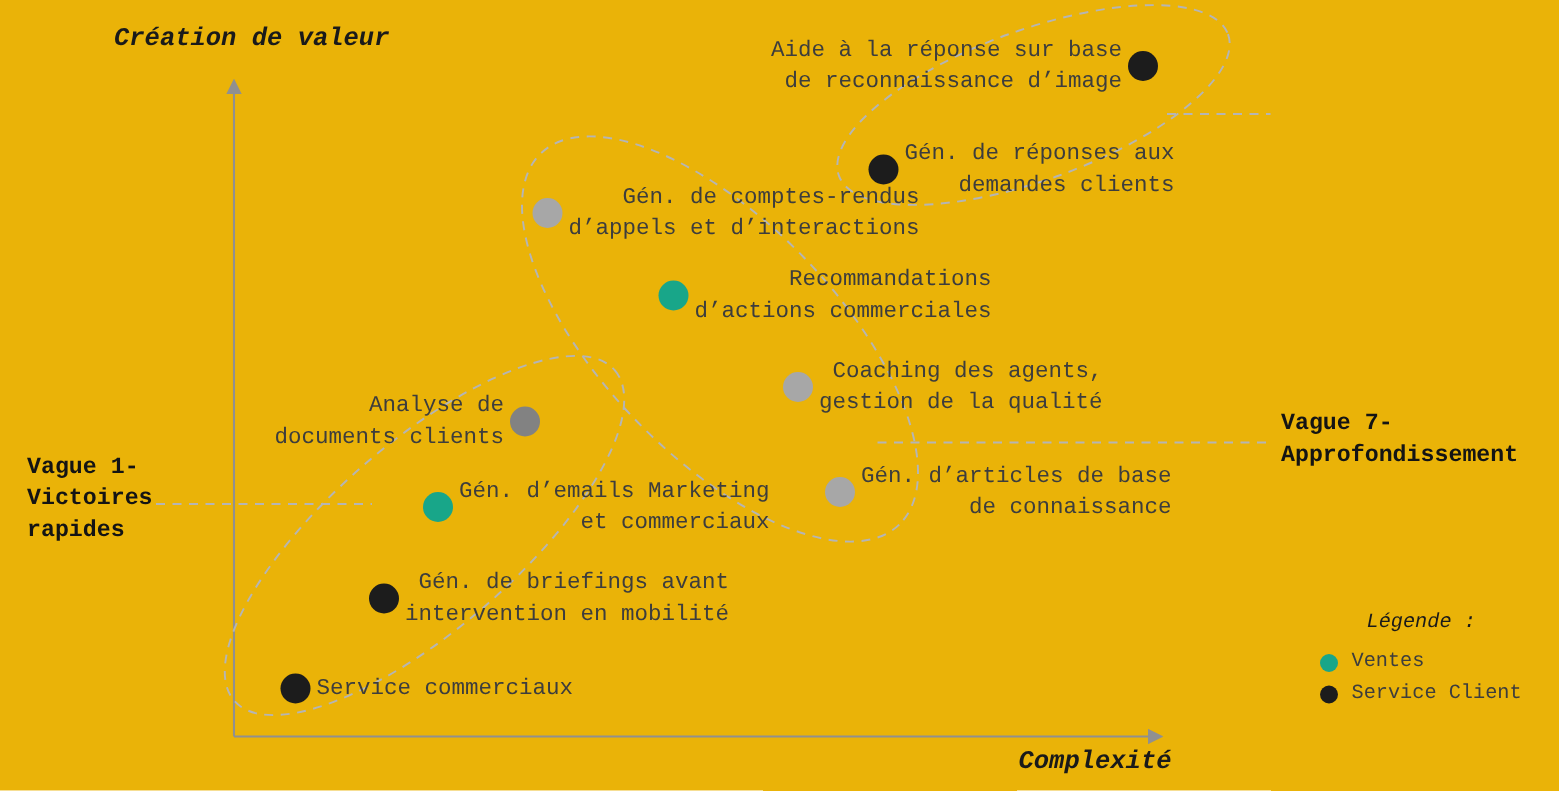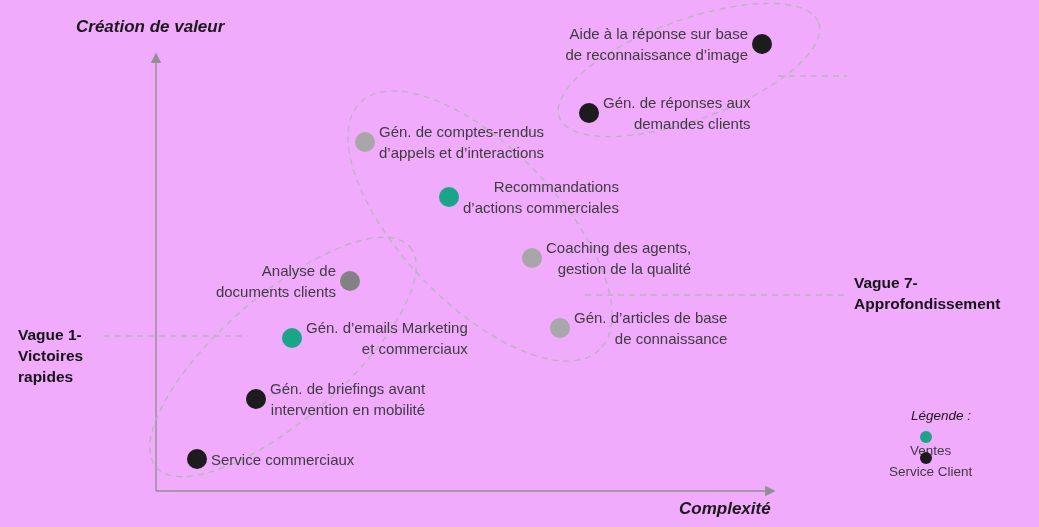--- a/index.html
+++ b/index.html
@@ -1,18 +1,18 @@
 <!DOCTYPE html>
 <html><head>
 <meta charset="utf-8">
 <style>
   html,body{margin:0;padding:0;background:#ffffff;}
   #stage{
-    position:relative;width:1039px;height:527px;background:#f0abfc;overflow:hidden;
-    font-family:Liberation Sans, sans-serif;
+    position:relative;width:1039px;height:527px;background:#eab308;overflow:hidden;
+    font-family:Liberation Mono, monospace;
   }
   #lines-svg{position:absolute;left:0;top:0;}
   .axis-title{
     position:absolute;font-size:17px;font-weight:bold;font-style:italic;color:#1a1a1a;
     white-space:nowrap;
   }
   #y-axis-title{left:76px;top:17px;}
   #x-axis-title{left:679px;top:499px;}
   .point{position:absolute;width:0;height:0;}
   .dot{
@@ -22,28 +22,28 @@
     position:absolute;top:0;transform:translateY(-50%);
     width:max-content;white-space:pre-line;
     font-size:15px;line-height:21px;color:#3d3d3d;
   }
   .plabel.side-right{left:14px;text-align:right;}
   .plabel.side-left{right:14px;text-align:right;}
   .wave-label{
     position:absolute;white-space:pre-line;font-size:15.5px;font-weight:bold;
     line-height:21px;color:#141414;
   }
-  #wave-1-label{left:18px;top:301px;margin-top:23px;}
+  #wave-1-label{left:18px;top:301px;}
   #wave-2-label{left:854px;top:272px;}
   #wave-3-label{left:854px;top:42px;}
   #legend{position:absolute;left:880px;top:408px;}
   #legend-title{
     font-size:13.5px;font-style:italic;color:#1a1a1a;margin:0 0 8px 31px;white-space:nowrap;
   }
-  .legend-row{display:flex;align-items:center;height:21px;flex-direction:column;}
+  .legend-row{display:flex;align-items:center;height:21px;}
   .legend-dot{width:12px;height:12px;border-radius:50%;flex:0 0 auto;}
   .legend-label{font-size:13.5px;color:#3d3d3d;margin-left:9px;white-space:nowrap;}
 </style>
 </head>
 <body>
 
 <div id="stage">
 
   <svg id="lines-svg" width="1039" height="527">
     <defs>

